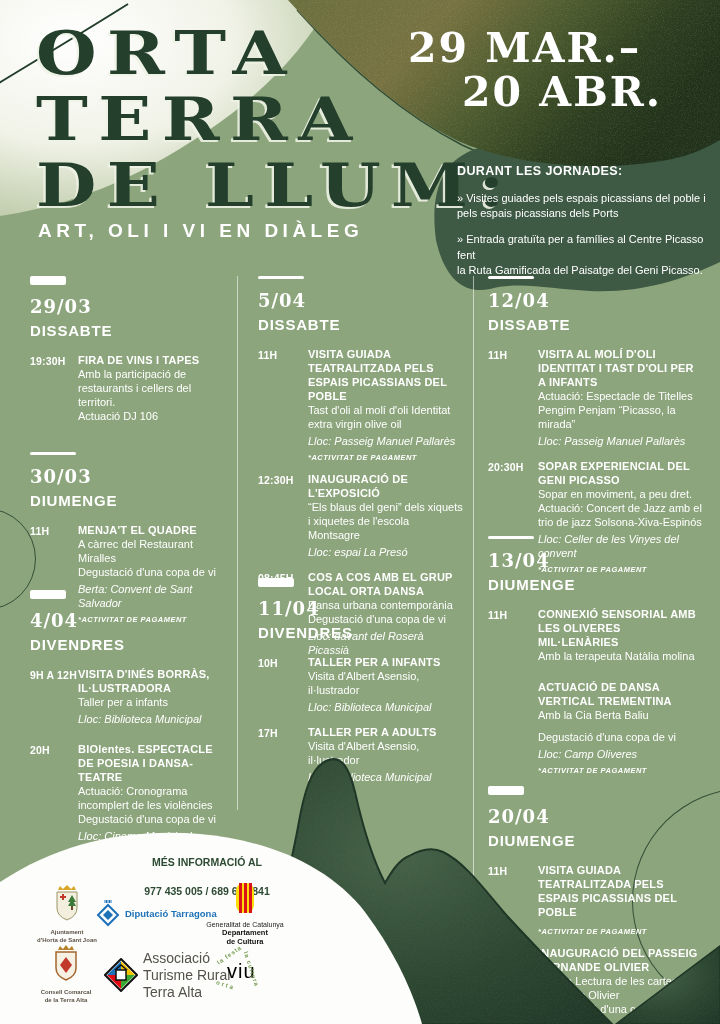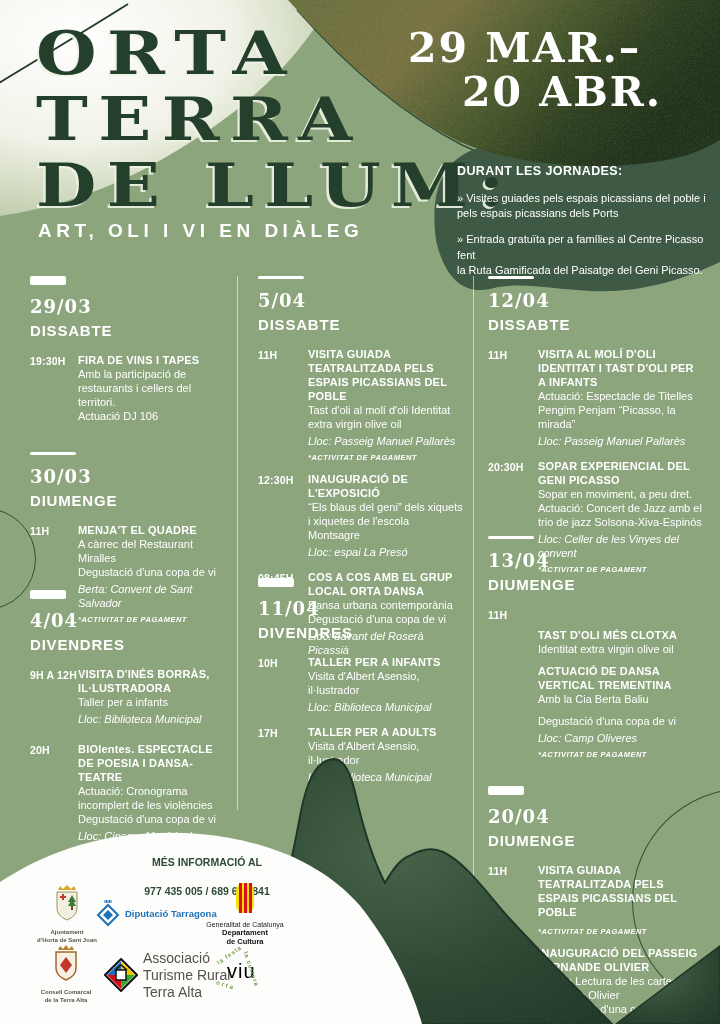--- a/index.html
+++ b/index.html
@@ -296,27 +296,27 @@
       </div>
     </section>
 
     <section class="sec" style="top:536px">
       <div class="dash thin"></div>
       <div class="sdate">13/04</div>
       <div class="sday">DIUMENGE</div>
       <div class="events">
         <div class="event" style="margin-bottom:8px">
           <div class="time">11H</div>
+          <div class="ebody">
+            <div class="etitle">CONNEXIÓ SENSORIAL AMB LES OLIVERES MIL·LENÀRIES</div>
+            <div class="edesc">Amb la terapeuta Natàlia molina</div>
+          </div>
         </div>
         <div class="event" style="margin-bottom:8px">
           <div class="time"></div>
-          <div class="ebody">
-            <div class="etitle">TAST D'OLI MÉS CLOTXA</div>
-            <div class="edesc">Identitat extra virgin olive oil</div>
-          </div>
         </div>
         <div class="event" style="margin-bottom:8px">
           <div class="time"></div>
           <div class="ebody">
             <div class="etitle">ACTUACIÓ DE DANSA VERTICAL TREMENTINA</div>
             <div class="edesc">Amb la Cia Berta Baliu</div>
           </div>
         </div>
         <div class="event">
           <div class="time"></div>

